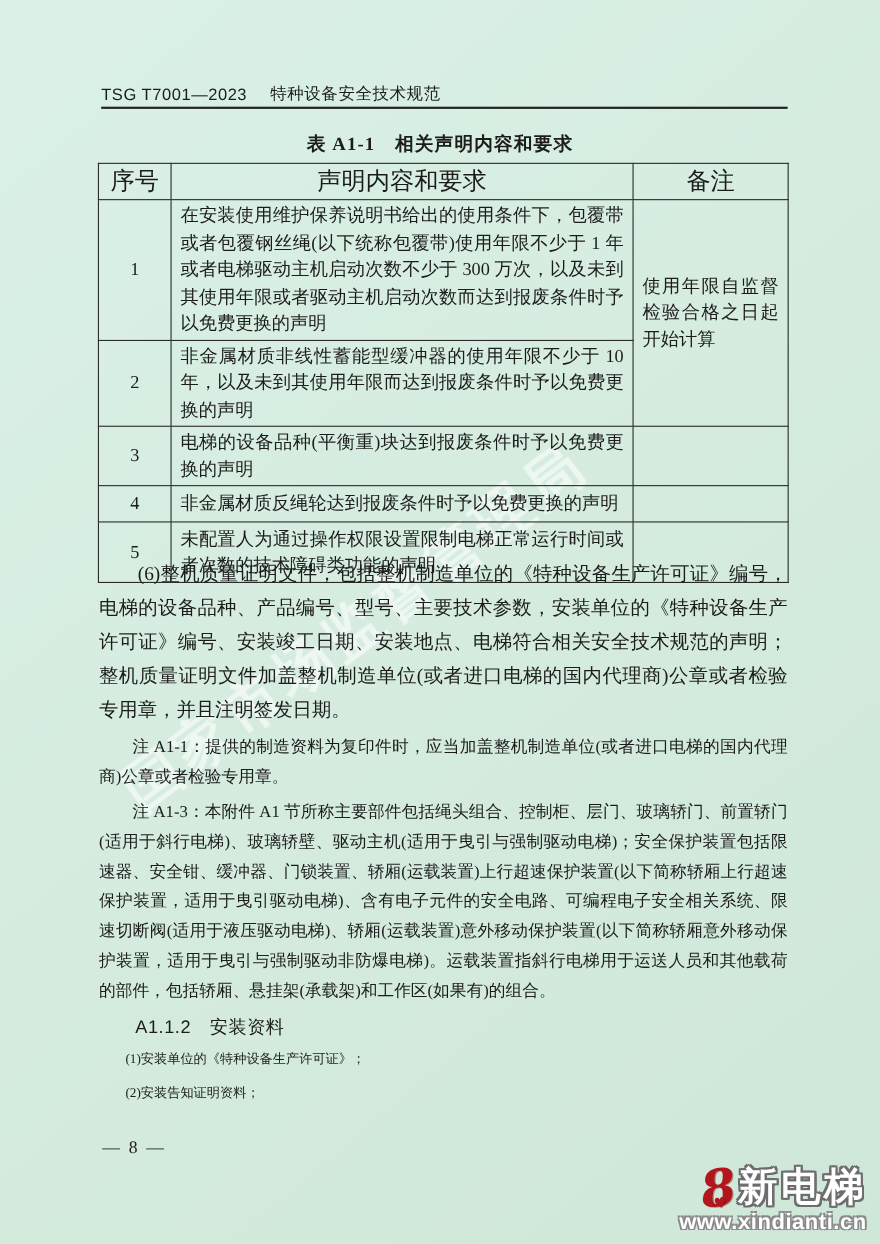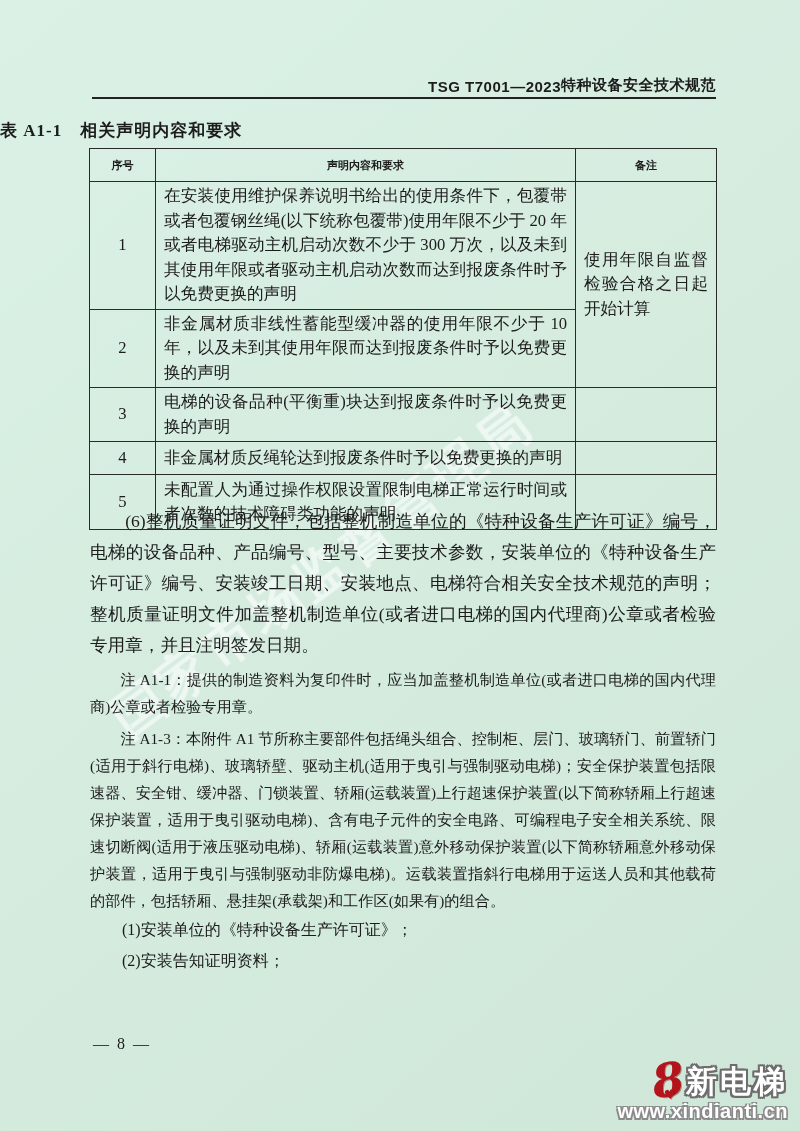--- a/index.html
+++ b/index.html
@@ -18,48 +18,48 @@
   .page{
     position:relative;
     width:800px;height:1131px;
     overflow:hidden;
     background:linear-gradient(140deg,#dbf1e6 0%,#d5ecdf 45%,#cfe7d9 100%);
   }
 
   
   .runhead{
     position:absolute;left:92px;right:84px;top:76px;
-    display:flex;justify-content:flex-end;align-items:flex-end;
-    font-family:"Liberation Sans","DejaVu Sans",sans-serif;
-    font-weight:bold;font-size:15px;letter-spacing:.5px;
+    display:flex;justify-content:flex-start;align-items:flex-end;
+    font-family:"Liberation Sans","DejaVu Sans",sans-serif;
+    font-weight:normal;font-size:15px;letter-spacing:.5px;gap:21px;
   }
   .runhead-rule{
     position:absolute;left:92px;right:84px;top:97px;
     border-bottom:2px solid #222;
   }
 
   
   .tbl-title{
     position:absolute;left:0;right:0;top:119px;
-    text-align:left;font-size:17px;font-weight:bold;letter-spacing:1px;
+    text-align:center;font-size:17px;font-weight:bold;letter-spacing:1px;
   }
   table.decl{
     position:absolute;left:89px;top:148px;
     width:627px;
     border-collapse:collapse;
     table-layout:fixed;
     font-size:16.6px;
   }
   table.decl th,table.decl td{
     border:1.6px solid var(--border);
     padding:2px 8px;
     line-height:24.5px;
     vertical-align:middle;
   }
-  table.decl th{font-weight:bold;font-size:11px;height:28px;}
+  table.decl th{font-weight:normal;font-size:22px;height:28px;}
   col.c-no{width:66px;}
   col.c-content{width:420px;}
   col.c-remark{width:141px;}
   td.cell-no{text-align:center;}
   td.cell-content{text-align:justify;}
   td.cell-remark{text-align:justify;padding:2px 11px;line-height:27px;}
   tbody tr:nth-child(1) td{height:121px;}
   tbody tr:nth-child(2) td{height:66px;font-family:Liberation Serif, serif;}
   tbody tr:nth-child(3) td{height:46px;}
   tbody tr:nth-child(4) td{height:28px;}
@@ -78,21 +78,21 @@
     font-size:15.2px;line-height:27px;
     text-align:justify;text-indent:2em;
     margin:5px 0 0 0;
   }
   .h-a112{
     font-family:"Liberation Sans","DejaVu Sans",sans-serif;
     font-size:16.5px;font-weight:normal;
     margin:9px 0 2px 0;text-indent:2em;letter-spacing:.5px;
   }
   .item{
-    font-size:16px;line-height:31px;
+    font-size:12px;line-height:31px;
     text-indent:2em;margin:0;
   }
 
   
   .pageno{
     position:absolute;left:93px;top:1035px;
     font-size:16px;letter-spacing:2px;
   }
 
   
@@ -119,21 +119,21 @@
     transform:rotate(-8deg);
     margin-right:2px;position:relative;top:6px;
     text-shadow:1px 1px 0 rgba(120,0,0,.4);
   }
   .logo-heart{
     position:absolute;left:10px;bottom:2px;
     font-size:13px;color:var(--logo-red);font-style:normal;
   }
   .logo-name{
     font-family:"Liberation Sans","DejaVu Sans",sans-serif;
-    font-size:31px;font-weight:bold;color:#fff;letter-spacing:3px;
+    font-size:36px;font-weight:bold;color:#fff;letter-spacing:3px;
     text-shadow:-2px -2px 0 #6d6d6d,2px -2px 0 #6d6d6d,-2px 2px 0 #6d6d6d,2px 2px 0 #6d6d6d,0 2px 0 #6d6d6d,2px 0 0 #6d6d6d,0 -2px 0 #6d6d6d,-2px 0 0 #6d6d6d;
   }
   .logo-url{
     margin-top:4px;
     font-family:"Liberation Sans","DejaVu Sans",sans-serif;
     font-size:20px;font-weight:bold;color:#fff;letter-spacing:.5px;
     text-shadow:-1.5px -1.5px 0 #8a8a8a,1.5px -1.5px 0 #8a8a8a,-1.5px 1.5px 0 #8a8a8a,1.5px 1.5px 0 #8a8a8a;
     text-align:center;
   }
 </style>
@@ -161,21 +161,21 @@
     <thead>
       <tr>
         <th>序号</th>
         <th>声明内容和要求</th>
         <th>备注</th>
       </tr>
     </thead>
     <tbody>
         <tr>
           <td class="cell-no">1</td>
-          <td class="cell-content">在安装使用维护保养说明书给出的使用条件下，包覆带或者包覆钢丝绳(以下统称包覆带)使用年限不少于 20 年或者电梯驱动主机启动次数不少于 300 万次，以及未到其使用年限或者驱动主机启动次数而达到报废条件时予以免费更换的声明</td>
+          <td class="cell-content">在安装使用维护保养说明书给出的使用条件下，包覆带或者包覆钢丝绳(以下统称包覆带)使用年限不少于 1 年或者电梯驱动主机启动次数不少于 300 万次，以及未到其使用年限或者驱动主机启动次数而达到报废条件时予以免费更换的声明</td>
           <td class="cell-remark" rowspan="2">使用年限自监督检验合格之日起开始计算</td>
         </tr>
         <tr>
           <td class="cell-no">2</td>
           <td class="cell-content">非金属材质非线性蓄能型缓冲器的使用年限不少于 10 年，以及未到其使用年限而达到报废条件时予以免费更换的声明</td>
         </tr>
         <tr>
           <td class="cell-no">3</td>
           <td class="cell-content">电梯的设备品种(平衡重)块达到报废条件时予以免费更换的声明</td>
           <td class="cell-remark"></td>
@@ -190,20 +190,21 @@
           <td class="cell-content">未配置人为通过操作权限设置限制电梯正常运行时间或者次数的技术障碍类功能的声明</td>
           <td class="cell-remark"></td>
         </tr>
       </tbody>
   </table>
 
   <div class="bodytext">
     <p class="para">(6)整机质量证明文件，包括整机制造单位的《特种设备生产许可证》编号，电梯的设备品种、产品编号、型号、主要技术参数，安装单位的《特种设备生产许可证》编号、安装竣工日期、安装地点、电梯符合相关安全技术规范的声明；整机质量证明文件加盖整机制造单位(或者进口电梯的国内代理商)公章或者检验专用章，并且注明签发日期。</p>
     <p class="note">注 A1-1：提供的制造资料为复印件时，应当加盖整机制造单位(或者进口电梯的国内代理商)公章或者检验专用章。</p>
     <p class="note">注 A1-3：本附件 A1 节所称主要部件包括绳头组合、控制柜、层门、玻璃轿门、前置轿门(适用于斜行电梯)、玻璃轿壁、驱动主机(适用于曳引与强制驱动电梯)；安全保护装置包括限速器、安全钳、缓冲器、门锁装置、轿厢(运载装置)上行超速保护装置(以下简称轿厢上行超速保护装置，适用于曳引驱动电梯)、含有电子元件的安全电路、可编程电子安全相关系统、限速切断阀(适用于液压驱动电梯)、轿厢(运载装置)意外移动保护装置(以下简称轿厢意外移动保护装置，适用于曳引与强制驱动非防爆电梯)。运载装置指斜行电梯用于运送人员和其他载荷的部件，包括轿厢、悬挂架(承载架)和工作区(如果有)的组合。</p>
+    <h3 class="h-a112">A1.1.2　安装资料</h3>
     <p class="item">(1)安装单位的《特种设备生产许可证》；</p>
     <p class="item">(2)安装告知证明资料；</p>
   </div>
 
   <div class="pageno">— 8 —</div>
 
   <div class="sitelogo">
     <div class="row1">
       <span class="logo-mark"><span>8</span><span class="logo-heart">♥</span></span>
       <span class="logo-name">新电梯</span>

